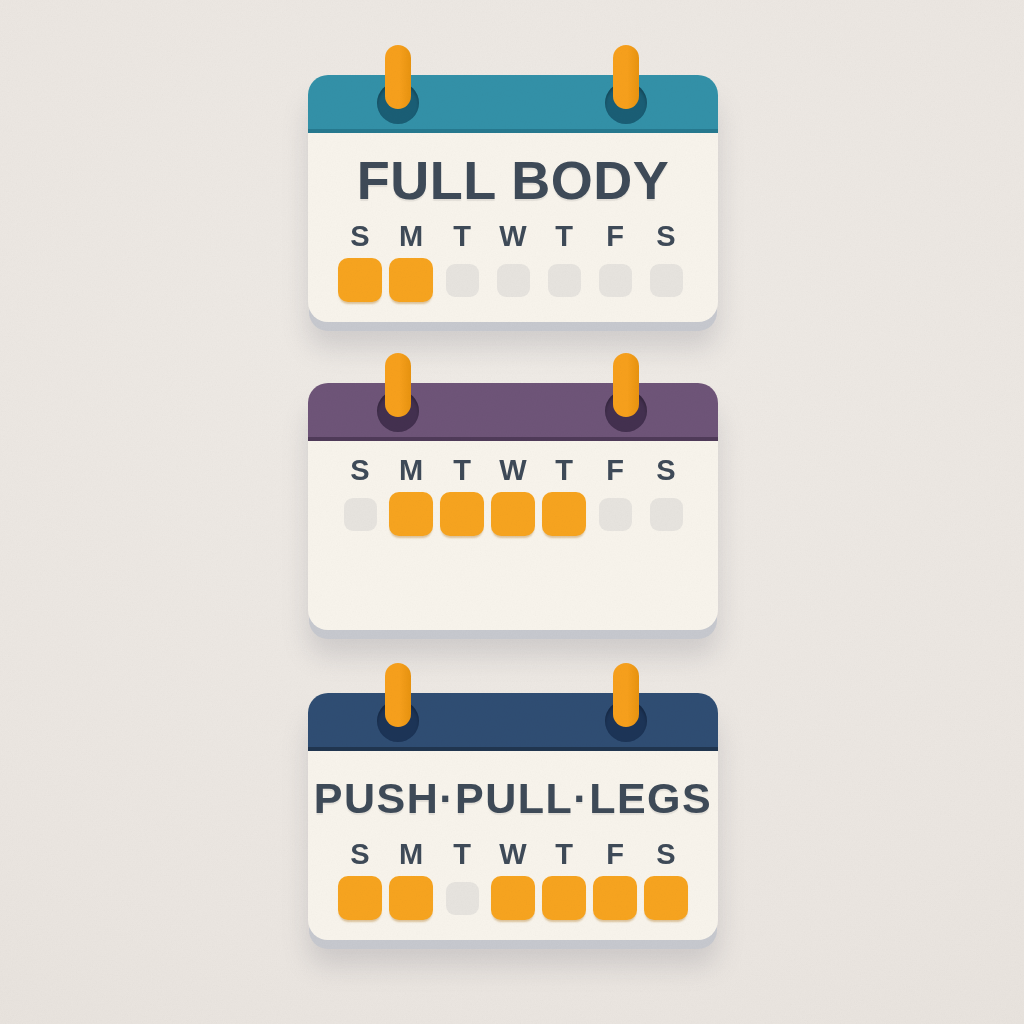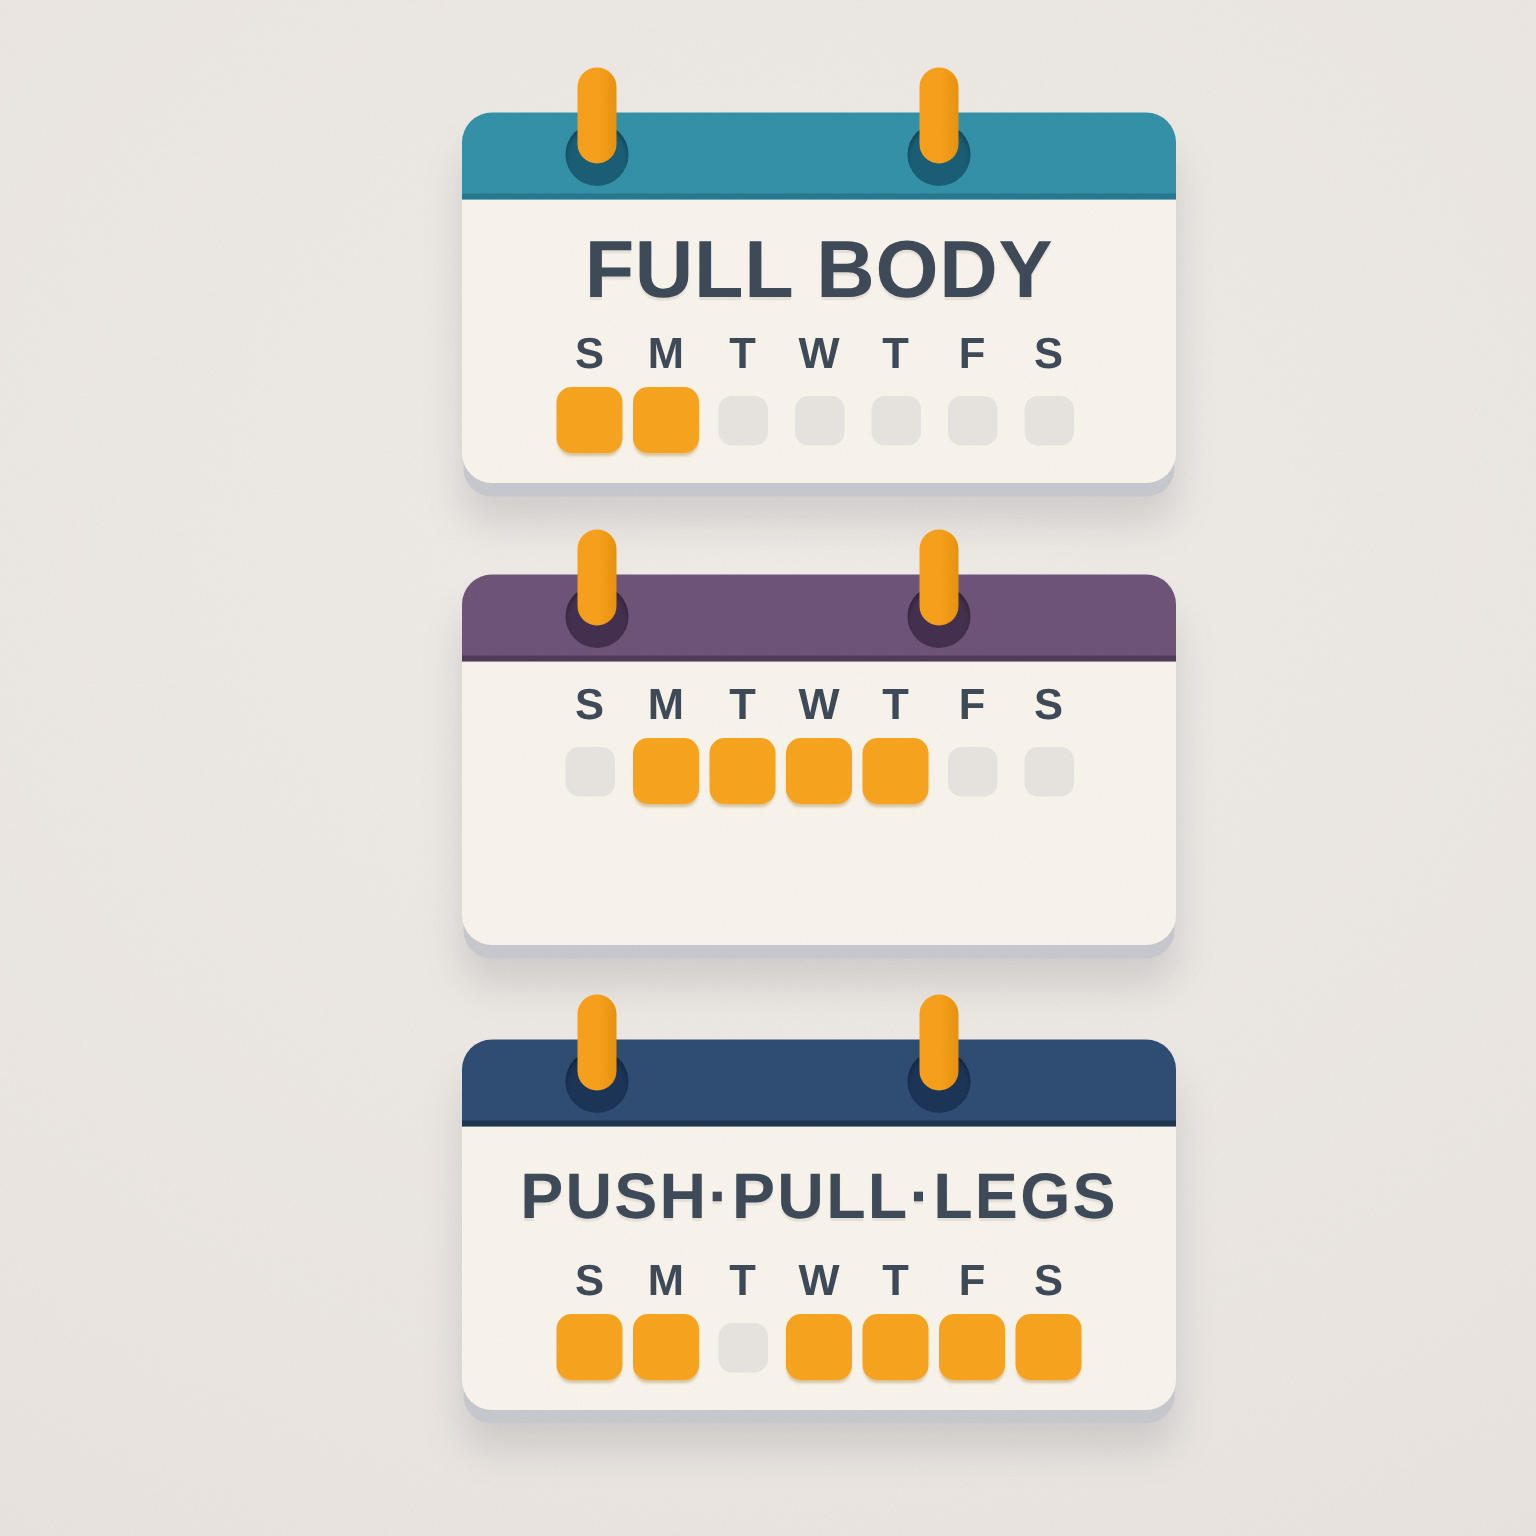--- a/index.html
+++ b/index.html
@@ -17,21 +17,21 @@
     position: absolute; inset: 0;
     pointer-events: none;
     z-index: 50;
     mix-blend-mode: multiply;
   }
 
   
   .card {
     position: absolute;
     left: 308px;
-    width: 476px; height: 247px;
+    width: 410px; height: 247px;
     background: var(--card-body, #F8F4EC);
     border-radius: 20px;
     box-shadow:
       0 10px 0 -1px var(--card-edge, #C7C9CF),
       0 26px 26px rgba(110, 110, 125, 0.22);
   }
   .card[data-index="0"] { top: 75px; }
   .card[data-index="1"] { top: 383px; }
   .card[data-index="2"] { top: 693px; }
 

